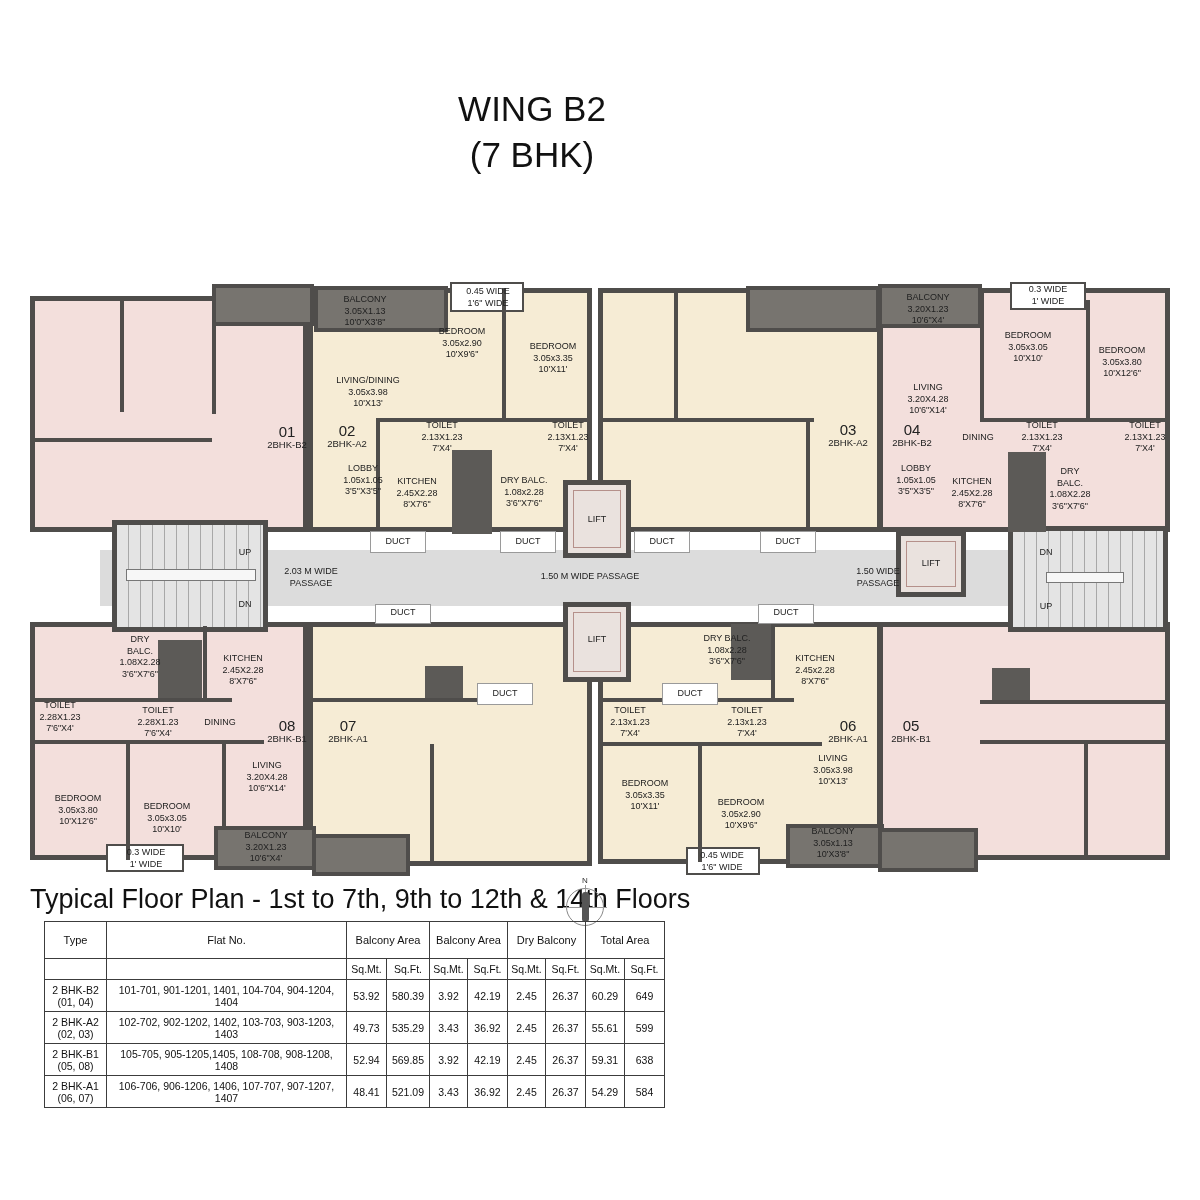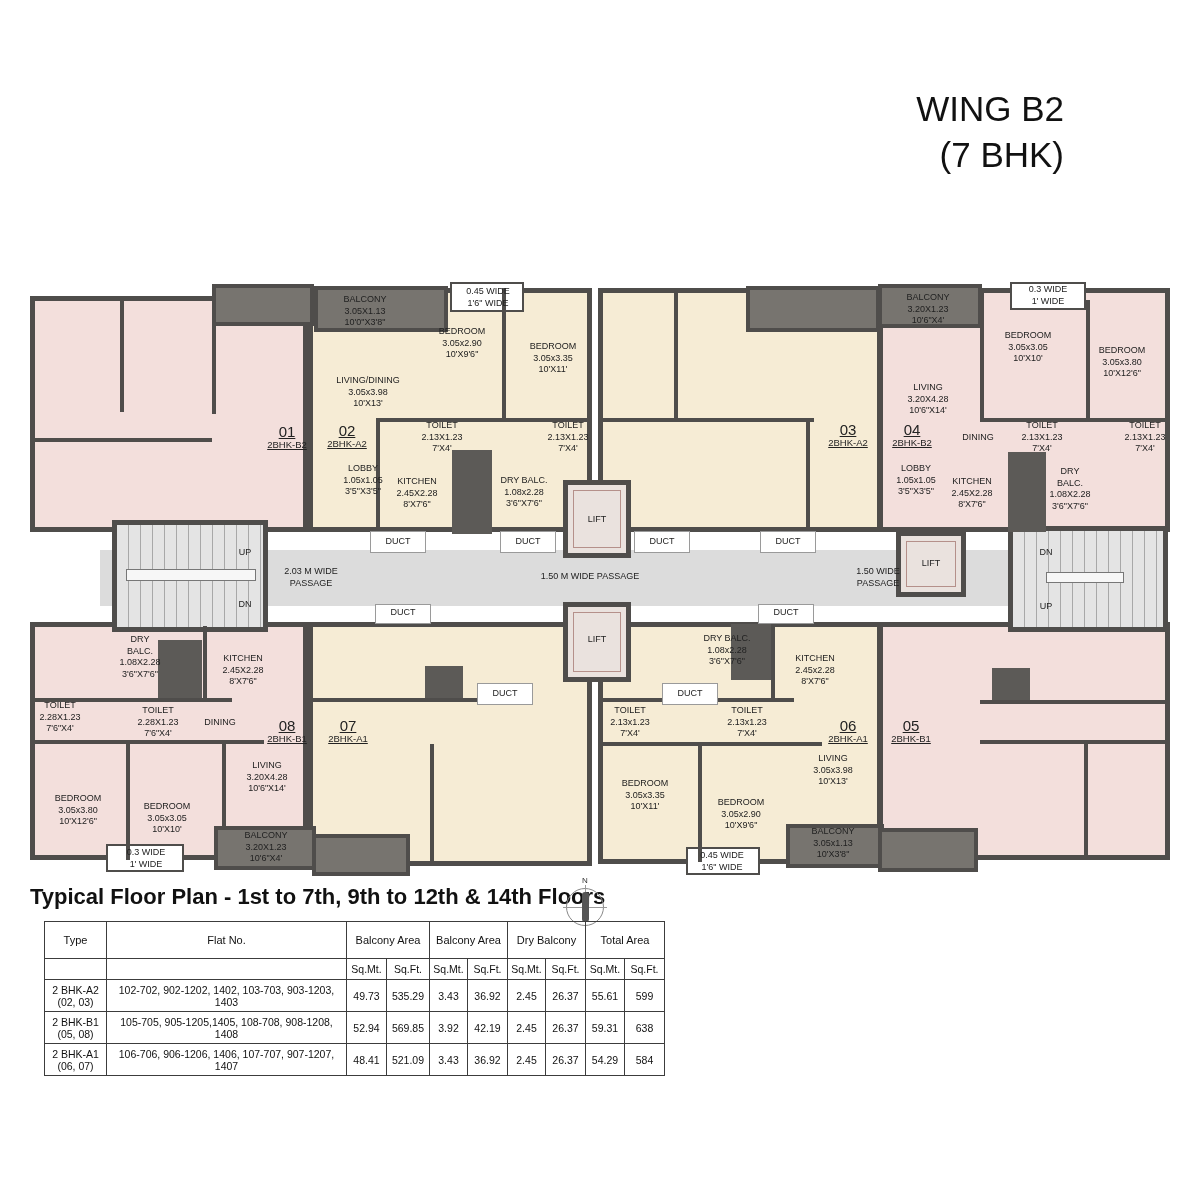--- a/index.html
+++ b/index.html
@@ -1,44 +1,44 @@
 <!DOCTYPE html>
 <html style="--unit_pink: #f3dfdc; --unit_cream: #f6ecd5; --wall: #4f4d4b; --balcony_fill: #77746f; --passage_fill: #dcdcdc; --lift_fill: #eae2de; --shaft_fill: #5c5a57;"><head>
 <meta charset="utf-8">
 <style>
   html,body{margin:0;padding:0;background:#fff;}
   .canvas{position:relative;width:1200px;height:1200px;background:#fff;overflow:hidden;
           font-family:"Liberation Sans",sans-serif;color:#1c1c1c;}
   .abs{position:absolute;}
   
-  .title{position:absolute;left:0;top:86px;width:1064px;text-align:right;
+  .title{position:absolute;left:0;top:86px;width:1064px;text-align:center;
          font-size:35px;line-height:46px;color:#111;}
   
   .unit{position:absolute;box-sizing:border-box;border:5px solid var(--wall);}
   .pink{background:var(--unit_pink);}
   .cream{background:var(--unit_cream);}
   .balc{position:absolute;box-sizing:border-box;background:var(--balcony_fill);border:4px solid var(--wall);}
   .planter{position:absolute;box-sizing:border-box;background:#fff;border:2px solid var(--wall);}
   .band{position:absolute;background:var(--passage_fill);}
   .stairs{position:absolute;box-sizing:border-box;border:5px solid var(--wall);
           background:repeating-linear-gradient(90deg,#e4e4e4 0 11px,#a8a8a8 11px 12px);}
   .landing{position:absolute;background:#f7f7f7;border:1px solid #777;}
   .lift{position:absolute;box-sizing:border-box;background:var(--lift_fill);border:5px solid var(--wall);}
   .lift .cab{position:absolute;left:5px;top:5px;right:5px;bottom:5px;border:1px solid #b5908a;}
   .shaft{position:absolute;background:var(--shaft_fill);}
   .wallseg{position:absolute;background:var(--wall);}
   .duct-box{position:absolute;box-sizing:border-box;background:#fff;border:1px solid #9a9a9a;}
   
   .plan-label{position:absolute;transform:translate(-50%,-50%);white-space:pre-line;
               text-align:center;font-size:9px;line-height:11.5px;color:#222;}
-  .unit-label{position:absolute;transform:translate(-50%,-50%);text-align:center;color:#222;text-decoration:underline;}
+  .unit-label{position:absolute;transform:translate(-50%,-50%);text-align:center;color:#222;}
   .unit-label .unit-num{font-size:15px;line-height:15px;}
   .unit-label .unit-code{font-size:9.5px;line-height:11px;}
   
-  .plan-heading{position:absolute;left:30px;top:884px;font-size:22px;font-weight:bold;color:#111;}
+  .plan-heading{position:absolute;left:30px;top:884px;font-size:27px;font-weight:normal;color:#111;}
   .compass{position:absolute;left:566px;top:888px;width:36px;height:36px;border:1px solid #888;
            border-radius:50%;}
   .compass .hline{position:absolute;left:-4px;right:-4px;top:50%;height:1px;background:#9a9a9a;}
   .compass .vline{position:absolute;top:-4px;bottom:-4px;left:50%;width:1px;background:#9a9a9a;}
   .compass .needle{position:absolute;left:50%;top:3px;width:7px;height:30px;margin-left:-3.5px;
            background:#555;border-radius:3px;}
   .compass .n{position:absolute;left:50%;top:-13px;transform:translateX(-50%);font-size:8px;color:#333;}
   
   .area-table{position:absolute;left:44px;top:921px;border-collapse:collapse;table-layout:fixed;
               font-size:10.5px;color:#111;}
@@ -421,20 +421,35 @@
         <th class="sh">Sq.Mt.</th>
         <th class="sh">Sq.Ft.</th>
         <th class="sh">Sq.Mt.</th>
         <th class="sh">Sq.Ft.</th>
         <th class="sh">Sq.Mt.</th>
         <th class="sh">Sq.Ft.</th>
       </tr>
     </thead>
     <tbody>
 
+        <tr>
+          <td>
+            <div>2 BHK-B2</div>
+            <div>(01, 04)</div>
+          </td>
+          <td class="flatno">101-701, 901-1201, 1401, 104-704, 904-1204, 1404</td>
+          <td>53.92</td>
+          <td>580.39</td>
+          <td>3.92</td>
+          <td>42.19</td>
+          <td>2.45</td>
+          <td>26.37</td>
+          <td>60.29</td>
+          <td>649</td>
+        </tr>
 
         <tr>
           <td>
             <div>2 BHK-A2</div>
             <div>(02, 03)</div>
           </td>
           <td class="flatno">102-702, 902-1202, 1402, 103-703, 903-1203, 1403</td>
           <td>49.73</td>
           <td>535.29</td>
           <td>3.43</td>

